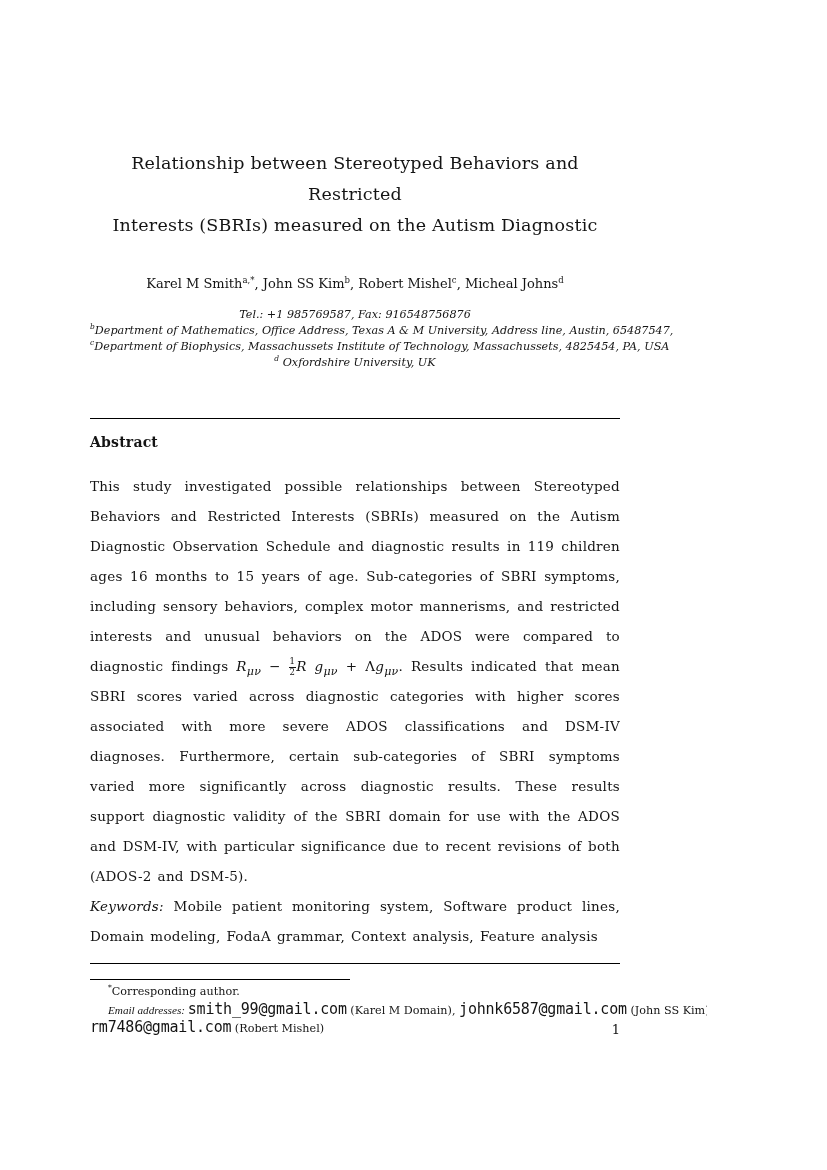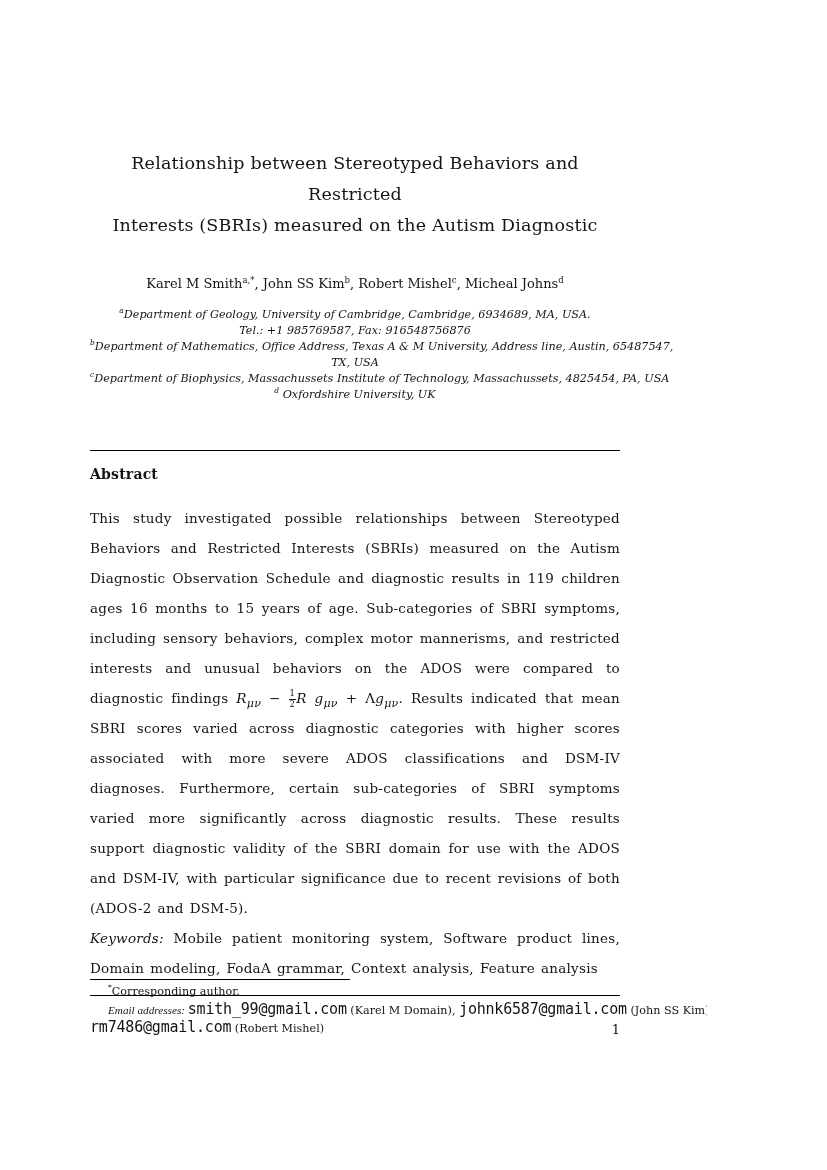--- a/index.html
+++ b/index.html
@@ -68,24 +68,22 @@
 <div class="page">
 
   <div class="title">
     <div>Relationship between Stereotyped Behaviors and Restricted</div>
     <div>Interests (SBRIs) measured on the Autism Diagnostic</div>
   </div>
 
   <div class="authors"><span><span>Karel M Smith</span><sup>a,*</sup></span><span>, </span><span><span>John SS Kim</span><sup>b</sup></span><span>, </span><span><span>Robert Mishel</span><sup>c</sup></span><span>, </span><span><span>Micheal Johns</span><sup>d</sup></span></div>
 
   <div class="affils">
-    <div class="aff-line"><sup>a</sup><span>Department of Geology, University of Cambridge, Cambridge, 6934689, MA, USA.</span></div>
     <div class="aff-line"><span>Tel.: +1 985769587, Fax: 916548756876</span></div>
     <div class="aff-line"><sup>b</sup><span>Department of Mathematics, Office Address, Texas A &amp; M University, Address line, Austin, 65487547,</span></div>
-    <div class="aff-line"><span>TX, USA</span></div>
     <div class="aff-line"><sup>c</sup><span>Department of Biophysics, Massachussets Institute of Technology, Massachussets, 4825454, PA, USA</span></div>
     <div class="aff-line"><sup>d</sup><span> Oxfordshire University, UK</span></div>
   </div>
 
   <div class="abstract">
     <h2>Abstract</h2>
     <p><span>This study investigated possible relationships between Stereotyped Behaviors and Restricted Interests (SBRIs) measured on the Autism Diagnostic Observation Schedule and diagnostic results in 119 children ages 16 months to 15 years of age. Sub-categories of SBRI symptoms, including sensory behaviors, complex motor mannerisms, and restricted interests and unusual behaviors on the ADOS were compared to diagnostic findings </span><span class="math"><i>R</i><sub>μν</sub><span> − </span><span class="frac"><span class="num">1</span><span class="den">2</span></span><i>R g</i><sub>μν</sub><span> + </span><span>Λ</span><i>g</i><sub>μν</sub><span>.</span></span><span> Results indicated that mean SBRI scores varied across diagnostic categories with higher scores associated with more severe ADOS classifications and DSM-IV diagnoses. Furthermore, certain sub-categories of SBRI symptoms varied more significantly across diagnostic results. These results support diagnostic validity of the SBRI domain for use with the ADOS and DSM-IV, with particular significance due to recent revisions of both (ADOS-2 and DSM-5).</span></p>
     <p class="keywords"><span class="keywords-label">Keywords:</span><span>  Mobile patient monitoring system, Software product lines, Domain modeling, FodaA grammar, Context analysis, Feature analysis</span></p>
   </div>
 

